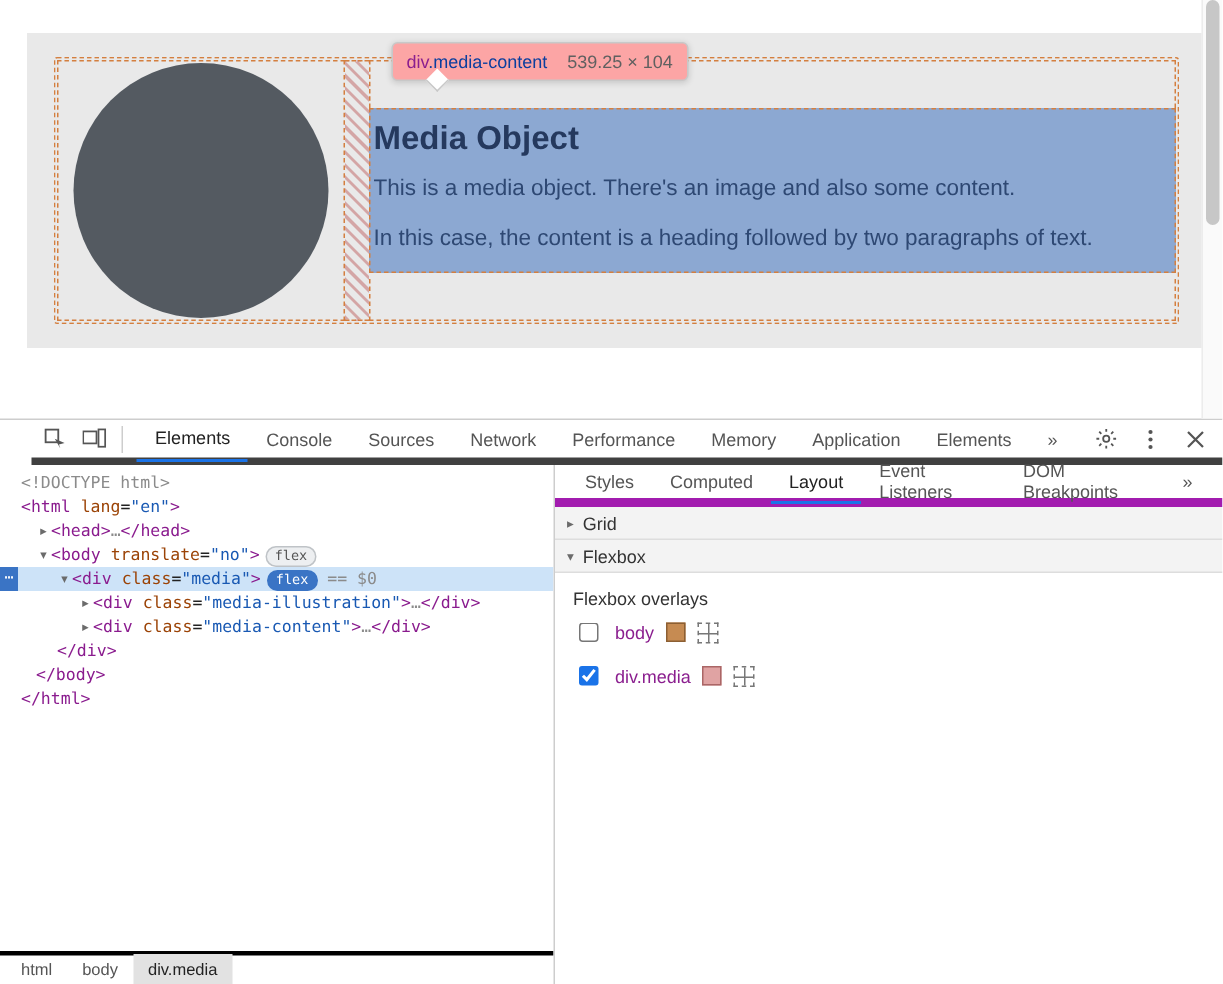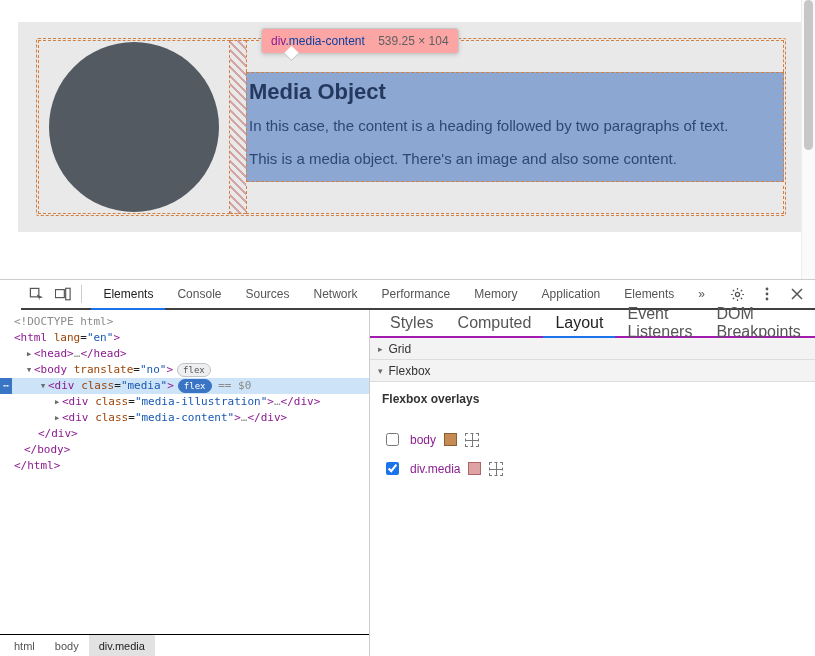--- a/index.html
+++ b/index.html
@@ -157,21 +157,21 @@
   .devtools {
     height: 376px;
     display: flex;
     flex-direction: column;
     font-family: "Helvetica Neue", Arial, sans-serif;
   }
   .dt-toolbar {
     display: flex;
     align-items: center;
     height: 30px;
-    border-bottom: 2px solid #404040;
+    border-bottom: 5px solid #404040;
     padding: 0 8px 0 8px;
     gap: 10px;
     color: #555;
     margin-left: 21px;
   }
   .dt-toolbar .icon-btn {
     width: 20px; height: 20px;
     display: inline-flex;
     align-items: center;
     justify-content: center;
@@ -261,45 +261,45 @@
     background: #3a74c5;
     color: #fff;
     border-color: #3a74c5;
   }
 
   
   .breadcrumb {
     position: absolute;
     left: 0; right: 0; bottom: 0;
     height: 22px;
-    border-top: 1px solid #000000;
+    border-top: 3px solid #000000;
     display: flex;
     align-items: center;
     font-size: 11px;
     font-family: "Helvetica Neue", Arial, sans-serif;
     padding-left: 4px;
   }
   .crumb { padding: 0 10px; color: #555; height: 22px; display:flex; align-items:center; cursor:pointer;}
   .crumb.sel { background: #e2e2e2; color: #222; }
 
   .dt-right {
     flex: 1;
     display: flex;
     flex-direction: column;
     min-width: 0;
   }
   .right-tabs {
     display: flex;
     align-items: center;
     height: 28px;
-    border-bottom: 2px solid #a21caf;
+    border-bottom: 6px solid #a21caf;
     padding: 0 8px;
     gap: 0;
     color: #555;
-    font-size: 16px;
+    font-size: 12px;
   }
   .right-tab {
     padding: 0 12px;
     height: 28px;
     display: flex; align-items:center;
     cursor: pointer;
   }
   .right-tab.active {
     color: #222;
     border-bottom: 2px solid #1a73e8;
@@ -314,21 +314,21 @@
     font-size: 12px;
     color: #333;
     gap: 6px;
   }
   .section-head .tri { font-size: 9px; color: #6b6b6b; }
   .layout-body {
     padding: 10px 12px;
     font-size: 12px;
     color: #333;
   }
-  .layout-body .subhead { font-weight: 700; margin-bottom: 24px; }
+  .layout-body .subhead { font-weight: 400; margin-bottom: 6px; }
   .ov-row {
     display: flex; align-items: center; gap: 8px;
     margin-bottom: 10px;
   }
   .ov-row input[type=checkbox] { width: 13px; height: 13px; accent-color: #1a73e8;}
   .swatch { width: 13px; height: 13px; border: 1px solid #888; }
   .swatch.orange { background: #c68b52; border-color: #8c5f33; }
   .swatch.pink { background: #e0a3a3; border-color: #a66; }
   .ov-row .name { color: #8b1f8f; }
   .mini-grid {
@@ -356,22 +356,22 @@
       <div class="circle"></div>
     </div>
 
     <div class="gap-hatch"></div>
 
     <div class="content-top-hatch"></div>
     <div class="content-bot-hatch"></div>
 
     <div class="media-content-box">
       <h2>Media Object</h2>
+      <p>This is a media object. There's an image and also some content.</p>
       <p>In this case, the content is a heading followed by two paragraphs of text.</p>
-      <p>This is a media object. There's an image and also some content.</p>
     </div>
 
     <div class="flex-outer"></div>
   </div>
 
   <div class="inspect-tooltip">
     <span class="tag">div</span><span class="cls">.media-content</span>
     <span class="dims">539.25 × 104</span>
   </div>
 

